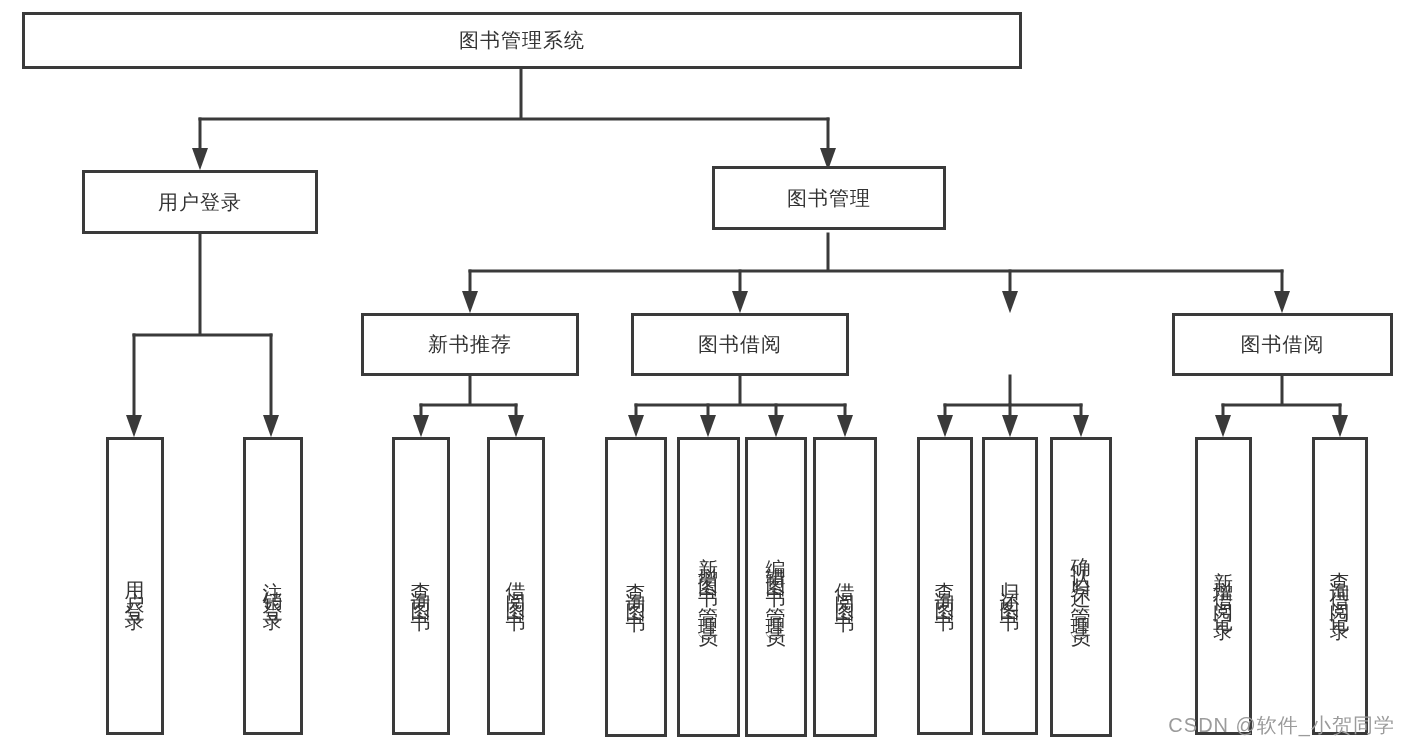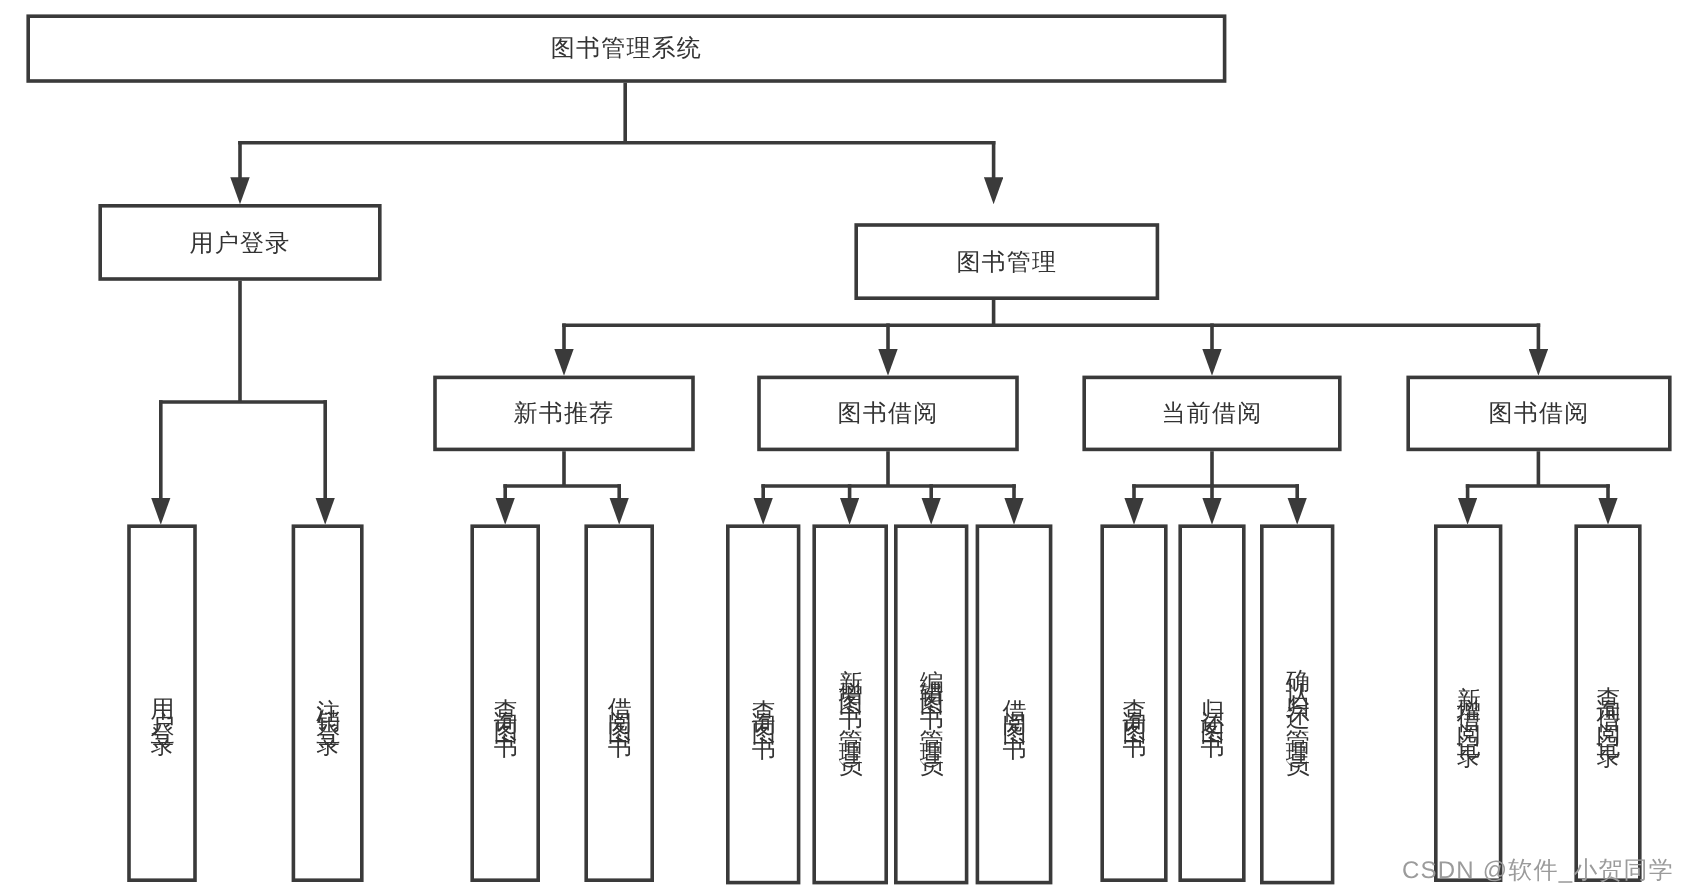--- a/index.html
+++ b/index.html
@@ -90,32 +90,29 @@
     <path class="line" d="M1340 405 V415" marker-end="url(#arw)"></path>
   </svg>
 
   <div class="node h" style="left:22px; top:12px; width:1000px; height:57px">
     <span class="label">图书管理系统</span>
   </div>
 
   <div class="node h" style="left:82px; top:170px; width:236px; height:64px">
     <span class="label">用户登录</span>
   </div>
-  <div class="node h" style="left:712px; top:186px; width:254px; height:64px">
+  <div class="node h" style="left:712px; top:166px; width:234px; height:64px">
     <span class="label">图书管理</span>
   </div>
 
   <div class="node h" style="left:361px; top:313px; width:218px; height:63px">
     <span class="label">新书推荐</span>
   </div>
   <div class="node h" style="left:631px; top:313px; width:218px; height:63px">
     <span class="label">图书借阅</span>
-  </div>
-  <div class="node h" style="left:902px; top:313px; width:216px; height:63px">
-    <span class="label">当前借阅</span>
   </div>
   <div class="node h" style="left:1172px; top:313px; width:221px; height:63px">
     <span class="label">图书借阅</span>
   </div>
 
   <div class="node v" style="left:106px; top:437px; width:58px; height:298px">
     <span class="label">用户登录</span>
   </div>
   <div class="node v" style="left:243px; top:437px; width:60px; height:298px">
     <span class="label">注销登录</span>

